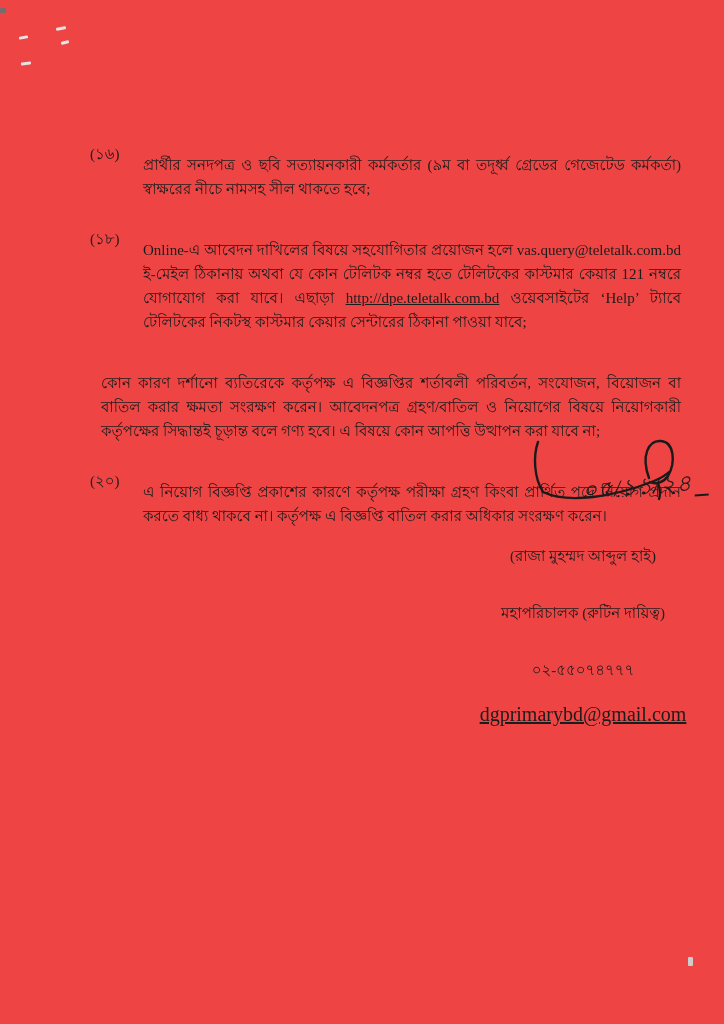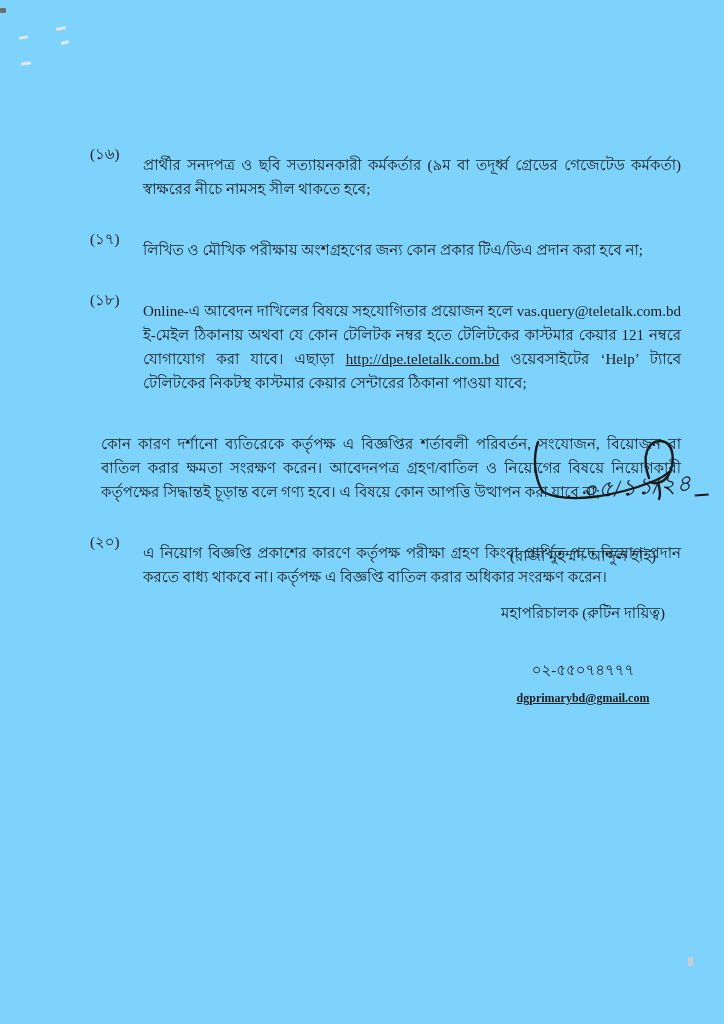--- a/index.html
+++ b/index.html
@@ -1,19 +1,19 @@
 <!DOCTYPE html>
 <html><head>
 <meta charset="utf-8">
 <style>
   html,body { margin:0; padding:0; background:#ffffff; }
   .page {
     position:relative;
     width:724px; height:1024px;
-    background:#7dd3fc;
+    background:#ef4444;
     font-family:"Liberation Serif","DejaVu Serif",serif;
     color:#1c1c1c;
     overflow:hidden;
   }
   .content {
     position:absolute;
     left:90px; top:142px;
     width:602px;
   }
   .item { display:flex; margin-bottom:15px; }
@@ -54,25 +54,24 @@
   .sig-date::after {
     content:"";
     display:inline-block;
     width:14px;
     border-bottom:2px solid #1a1a1a;
     margin-left:2px;
     vertical-align:-6px;
   }
   .sig-name, .sig-title, .sig-phone { white-space:nowrap;margin-top:32px; }
   .sig-email {
-    font-size:12px;
+    font-size:20px;
     text-decoration:underline;
-    margin-top:3px;
+    margin-top:19px;
     font-family:"Liberation Serif",serif;
-    font-weight:bold;
   }
   .speck { position:absolute; border-radius:1px; }
   .sp1 { left:0px;  top:8px;   width:6px;  height:5px; background:#6f6f6f; }
   .sp2 { left:56px; top:27px;  width:10px; height:3px; background:#e3e3e3; transform:rotate(-12deg); }
   .sp3 { left:19px; top:36px;  width:9px;  height:3px; background:#e5e5e5; transform:rotate(-10deg); }
   .sp4 { left:61px; top:41px;  width:8px;  height:3px; background:#e7e7e7; transform:rotate(-14deg); }
   .sp5 { left:21px; top:62px;  width:10px; height:3px; background:#e4e4e4; transform:rotate(-8deg); }
   .sp6 { left:688px; top:957px; width:5px; height:9px; background:#cdcdcd; }
 </style>
 </head>
@@ -87,24 +86,20 @@
   <div class="speck sp5"></div>
   <div class="speck sp6"></div>
 
   <div class="content">
 
     <div class="item">
       <span class="num">(১৬)</span>
       <p class="txt"><span>প্রার্থীর সনদপত্র ও ছবি সত্যায়নকারী কর্মকর্তার (৯ম বা তদূর্ধ্ব গ্রেডের গেজেটেড কর্মকর্তা) স্বাক্ষরের নীচে নামসহ সীল থাকতে হবে;</span></p>
     </div>
 
-    <div class="item">
-      <span class="num">(১৭)</span>
-      <p class="txt"><span>লিখিত ও মৌখিক পরীক্ষায় অংশগ্রহণের জন্য কোন প্রকার টিএ/ডিএ প্রদান করা হবে না;</span></p>
-    </div>
 
     <div class="item">
       <span class="num">(১৮)</span>
       <p class="txt"><span class="en">Online</span><span>-এ আবেদন দাখিলের বিষয়ে সহযোগিতার প্রয়োজন হলে </span><span class="en">vas.query@teletalk.com.bd</span><span> ই-মেইল ঠিকানায় অথবা যে কোন টেলিটক নম্বর হতে টেলিটকের কাস্টমার কেয়ার </span><span class="en">121</span><span> নম্বরে যোগাযোগ করা যাবে। এছাড়া </span><span class="en link">http://dpe.teletalk.com.bd</span><span> ওয়েবসাইটের ‘</span><span class="en">Help</span><span>’ ট্যাবে টেলিটকের নিকটস্থ কাস্টমার কেয়ার সেন্টারের ঠিকানা পাওয়া যাবে;</span></p>
     </div>
 
     <div class="item">
       <p class="txt"><span>কোন কারণ দর্শানো ব্যতিরেকে কর্তৃপক্ষ এ বিজ্ঞপ্তির শর্তাবলী পরিবর্তন, সংযোজন, বিয়োজন বা বাতিল করার ক্ষমতা সংরক্ষণ করেন। আবেদনপত্র গ্রহণ/বাতিল ও নিয়োগের বিষয়ে নিয়োগকারী কর্তৃপক্ষের সিদ্ধান্তই চূড়ান্ত বলে গণ্য হবে। এ বিষয়ে কোন আপত্তি উত্থাপন করা যাবে না;</span></p>
     </div>
 

